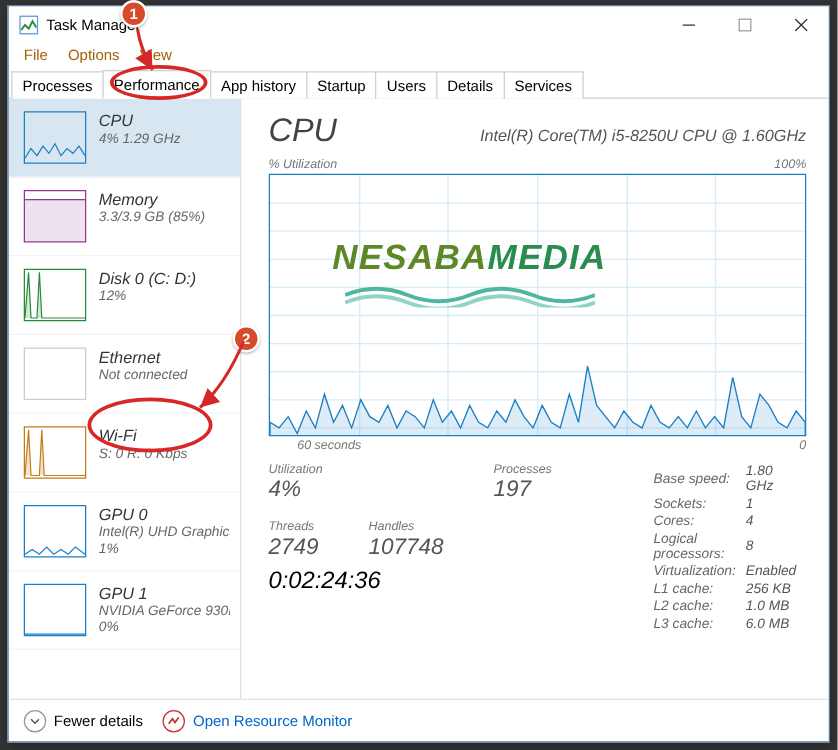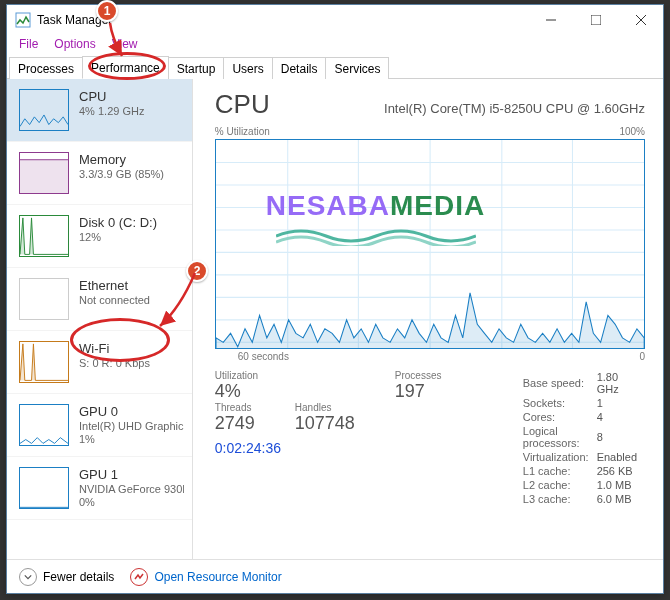--- a/index.html
+++ b/index.html
@@ -13,32 +13,32 @@
 
 .titlebar { height: 30px; display: flex; align-items: center; padding: 0 0 0 8px; }
 .titlebar .icon { width: 16px; height: 16px; margin-right: 6px; }
 .titlebar .title { font-size: 12px; color: #000; flex: 1; }
 .winbtns { display: flex; height: 100%; }
 .winbtn { width: 45px; display: flex; align-items: center; justify-content: center; color: #555; }
 .winbtn svg { width: 10px; height: 10px; }
 
 
 .menubar { height: 20px; display: flex; font-size: 12px; padding: 0 4px; }
-.menubar .mitem { padding: 2px 8px; color: #a21caf; }
+.menubar .mitem { padding: 2px 8px; color: #a16207; }
 
 
 .tabs { display: flex; border-bottom: 1px solid #d0d0d0; height: 24px; align-items: flex-end; padding-left: 2px; }
 .tab {
   font-size: 12px; padding: 4px 8px 3px; border: 1px solid #d0d0d0; border-bottom: none;
   background: #fff; margin-right: -1px; color: #000; position: relative; top: 1px;
 }
 .tab.active { background: #fff; border-bottom: 1px solid #fff; }
 
 
-.body { display: flex; height: calc(100% - 30px - 20px - 24px - 34px); }
+.body { display: flex; height: calc(100% - 30px - 20px - 24px - 34px); font-style: italic; }
 
 
 .sidebar { width: 225px; border-right: 1px solid #e0e0e0; overflow: hidden; }
 .side-item {
   display: flex; align-items: flex-start; padding: 10px 8px 10px 12px; gap: 10px;
   border-bottom: 1px solid #f3f3f3;
 }
 .side-item.selected { background: #d8e6f2; }
 .mini {
   width: 50px; height: 42px; border: 1px solid; flex-shrink: 0; position: relative; overflow: hidden;
@@ -57,37 +57,37 @@
 .chart {
   height: 210px; border: 1px solid #1b7fc4; position: relative; background: #fff; overflow: hidden;
 }
 .grid { position: absolute; inset: 0; }
 .grid line { stroke: #d7ecf9; stroke-width: 1; }
 .line-path { fill: rgba(27,127,196,.15); stroke: #1b7fc4; stroke-width: 1; }
 .watermark {
   position: absolute; top: 50px; left: 50px; font-size: 28px; font-weight: 700; letter-spacing: 1px;
   pointer-events: none; opacity: .9;
 }
-.watermark .a { color: #8b5cf6; }
+.watermark .a { color: #4d7c0f; }
 .watermark .b { color: #15803d; }
 .wave { position: absolute; top: 86px; left: 60px; }
 .axis-bot { display: flex; justify-content: space-between; font-size: 10px; color: #777; margin: 2px 0 8px; padding-left: 23px; }
 
 .stats { display: flex; gap: 28px; }
-.stats-left { display: grid; grid-template-columns: 80px 100px 100px; row-gap: 0; }
+.stats-left { display: grid; grid-template-columns: 80px 100px 100px; row-gap: 14px; }
 .sl-lbl { font-size: 10px; color: #777; }
 .sl-val { font-size: 18px; color: #555; }
 .stats-right { font-size: 11px; color: #555; }
 .stats-right table { border-collapse: collapse; }
 .stats-right td { padding: 1px 8px 1px 0; }
 .stats-right td:first-child { color: #666; }
 
 .uptime-row { margin-top: 6px; }
 .uptime-lbl { font-size: 10px; color: #777; }
-.uptime-val { font-size: 14px; color: #1d4ed8; }
+.uptime-val { font-size: 19px; color: #000000; }
 
 
 .footer {
   height: 34px; border-top: 1px solid #e0e0e0; display: flex; align-items: center;
   padding: 0 12px; gap: 16px; font-size: 12px;
 }
 .flink { display: flex; align-items: center; gap: 6px; color: #000; }
 .flink.blue span { color: #0066cc; }
 .circ { width: 18px; height: 18px; border: 1px solid #999; border-radius: 50%; display: flex; align-items: center; justify-content: center; }
 
@@ -133,20 +133,21 @@
 
   <div class="menubar">
     <div class="mitem">File</div>
     <div class="mitem">Options</div>
     <div class="mitem">View</div>
   </div>
 
   <div class="tabs">
     <div class="tab">Processes</div>
     <div class="tab active">Performance</div>
+    <div class="tab">App history</div>
     <div class="tab">Startup</div>
     <div class="tab">Users</div>
     <div class="tab">Details</div>
     <div class="tab">Services</div>
   </div>
 
   <div class="body">
 
     <div class="sidebar">
 

